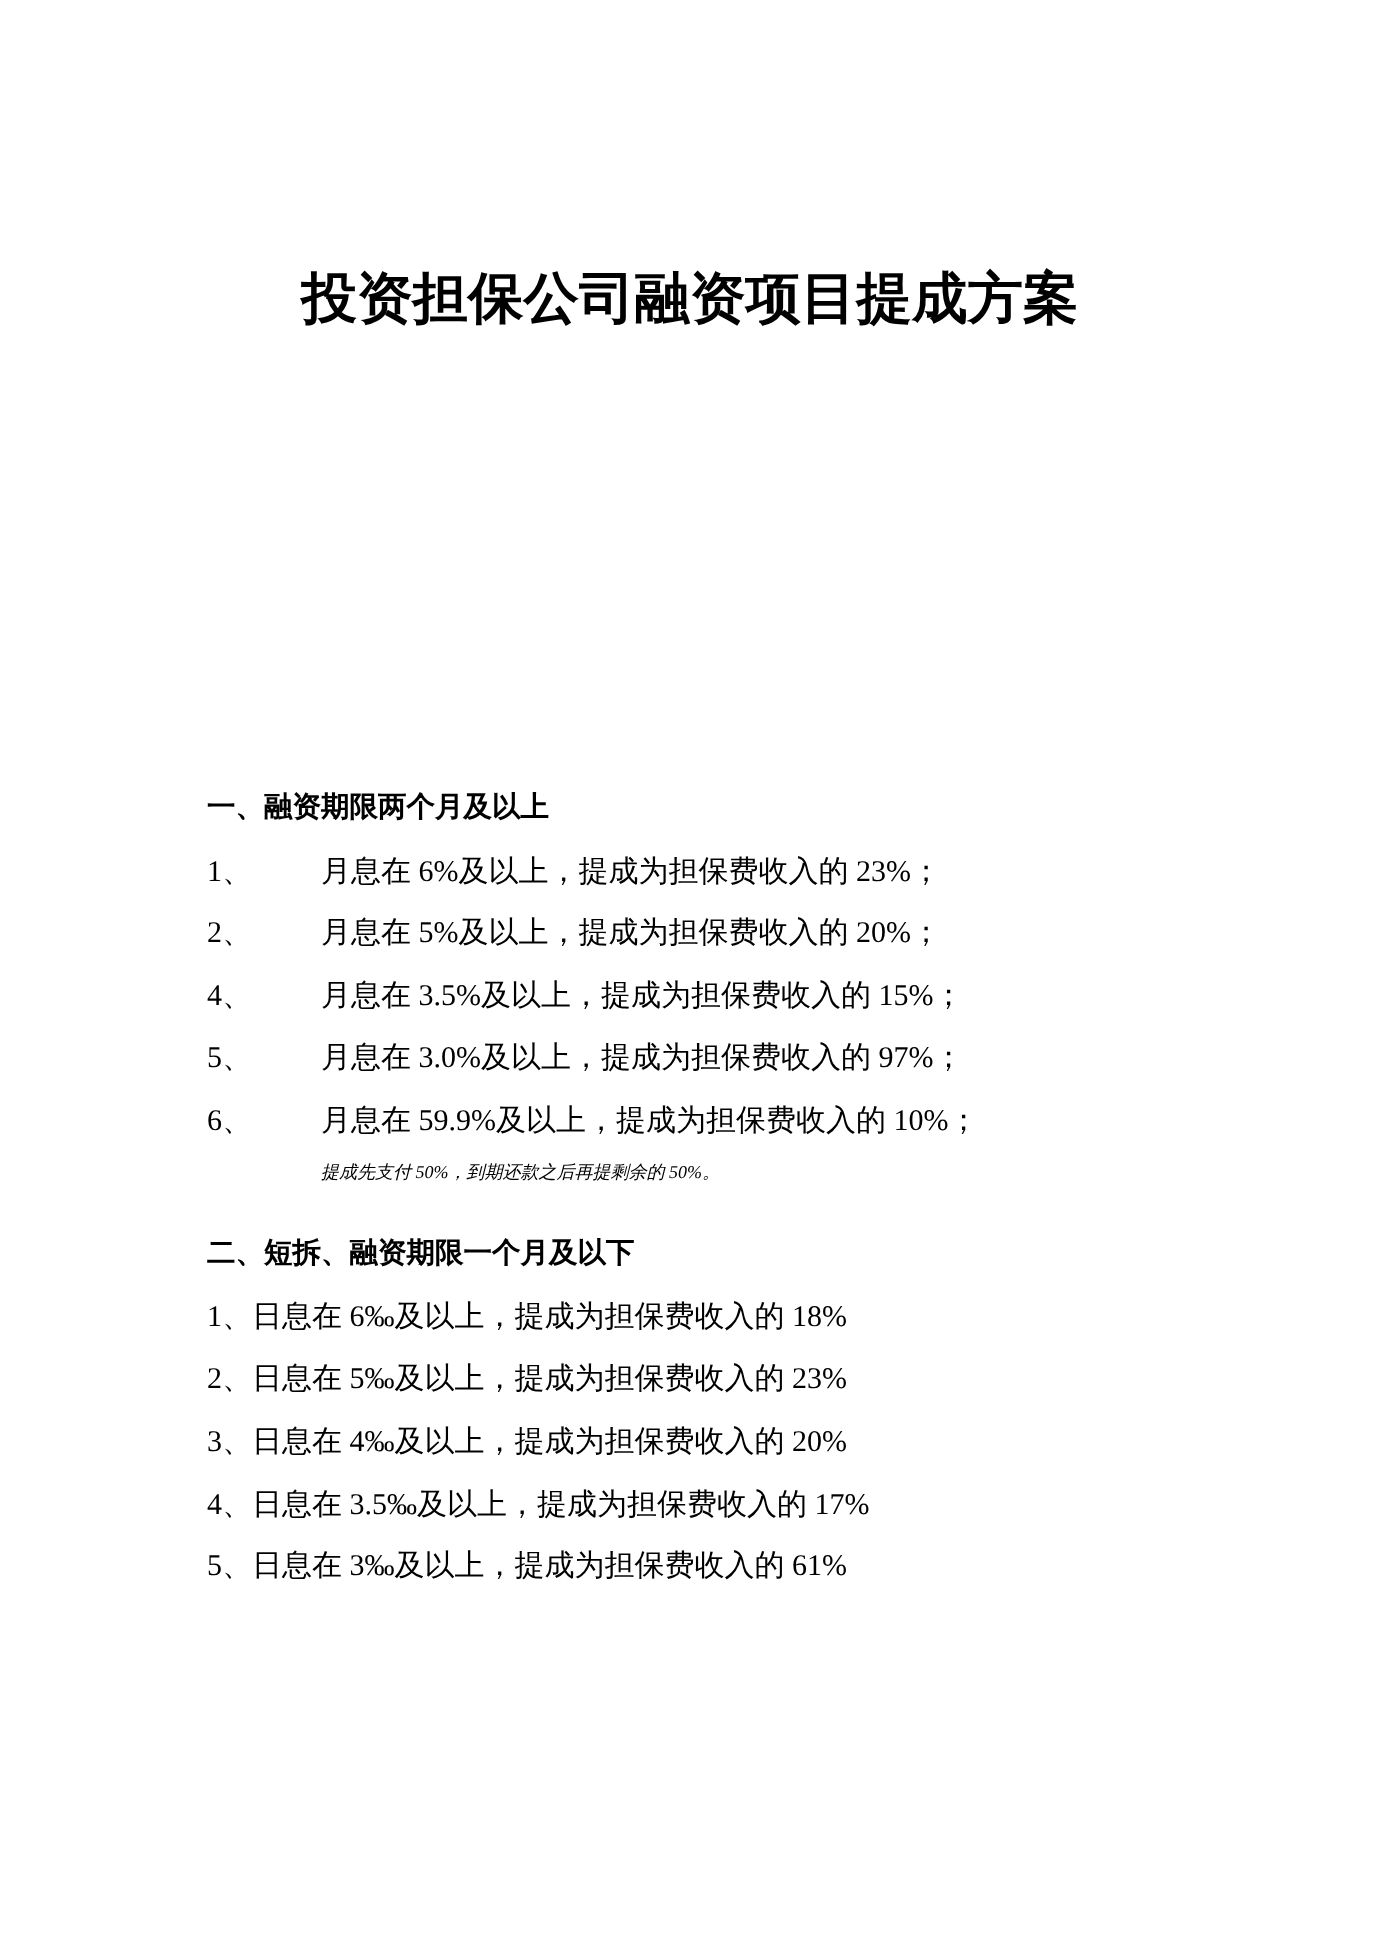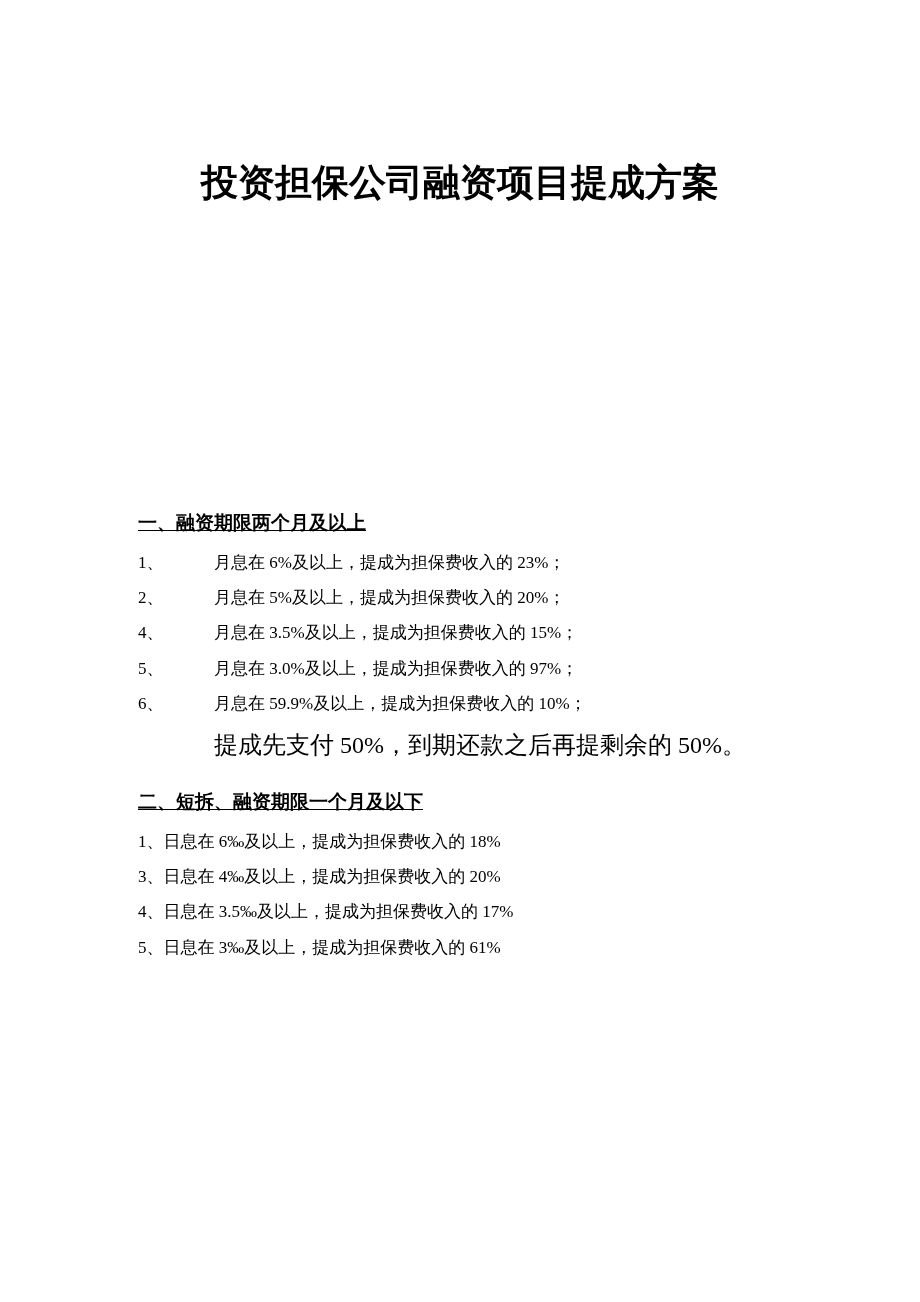--- a/index.html
+++ b/index.html
@@ -12,21 +12,21 @@
     height: 1302px;
     font-family: "Liberation Serif", "DejaVu Serif", serif;
     color: #000000;
     overflow: hidden;
   }
   .page {
     position: relative;
     width: 920px;
     height: 1302px;
     box-sizing: border-box;
-    padding: 0 138px;
+    padding: 16px 138px;
   }
   .doc-title {
     margin: 0;
     padding-top: 160px;
     font-family: "DejaVu Sans", "Liberation Sans", sans-serif;
     font-size: 37px;
     font-weight: bold;
     letter-spacing: 0px;
     line-height: 1.25;
     text-align: center;
@@ -34,52 +34,52 @@
   }
   .spacer {
     height: 300px;
   }
   .section-heading {
     font-family: "DejaVu Sans", "Liberation Sans", sans-serif;
     font-size: 19px;
     font-weight: bold;
     line-height: 1.7;
     margin: 0 0 6px 0;
-    text-decoration: underline;
   }
   .section-heading.second {
-    margin-top: 14px;
+    margin-top: 26px;
   }
   .list {
     margin: 0;
     padding: 0;
     list-style: none;
   }
   .item {
     font-family: "Liberation Serif", "DejaVu Serif", serif;
-    font-size: 17px;
+    font-size: 20px;
     line-height: 2.08;
     white-space: nowrap;
   }
   .item .num {
     display: inline-block;
   }
   
   .sec1 .item .num {
     width: 76px;
   }
   .sec2 .item .num {
     width: auto;
   }
   .note {
     font-family: "Liberation Serif", "DejaVu Serif", serif;
-    font-size: 24px;
+    font-size: 12px;
     line-height: 2.08;
     padding-left: 76px;
     white-space: nowrap;
+    font-style: italic;
   }
 </style>
 </head>
 <body>
 
 <div class="page">
 
   <h1 class="doc-title">投资担保公司融资项目提成方案</h1>
 
   <div class="spacer"></div>
@@ -106,20 +106,23 @@
     <div class="note">提成先支付 50%，到期还款之后再提剩余的 50%。</div>
   </div>
 
   <div class="section sec2">
     <div class="section-heading second">二、短拆、融资期限一个月及以下</div>
     <ul class="list">
       <li class="item">
         <span class="num">1、</span><span>日息在 6‰及以上，提成为担保费收入的 18%</span>
       </li>
       <li class="item">
+        <span class="num">2、</span><span>日息在 5‰及以上，提成为担保费收入的 23%</span>
+      </li>
+      <li class="item">
         <span class="num">3、</span><span>日息在 4‰及以上，提成为担保费收入的 20%</span>
       </li>
       <li class="item">
         <span class="num">4、</span><span>日息在 3.5‰及以上，提成为担保费收入的 17%</span>
       </li>
       <li class="item">
         <span class="num">5、</span><span>日息在 3‰及以上，提成为担保费收入的 61%</span>
       </li>
     </ul>
   </div>

